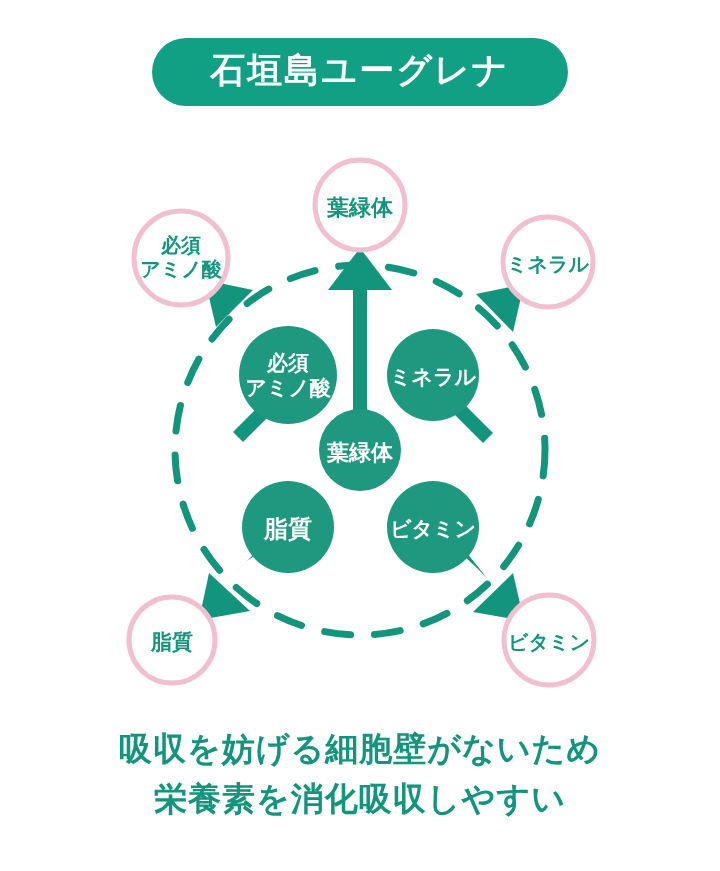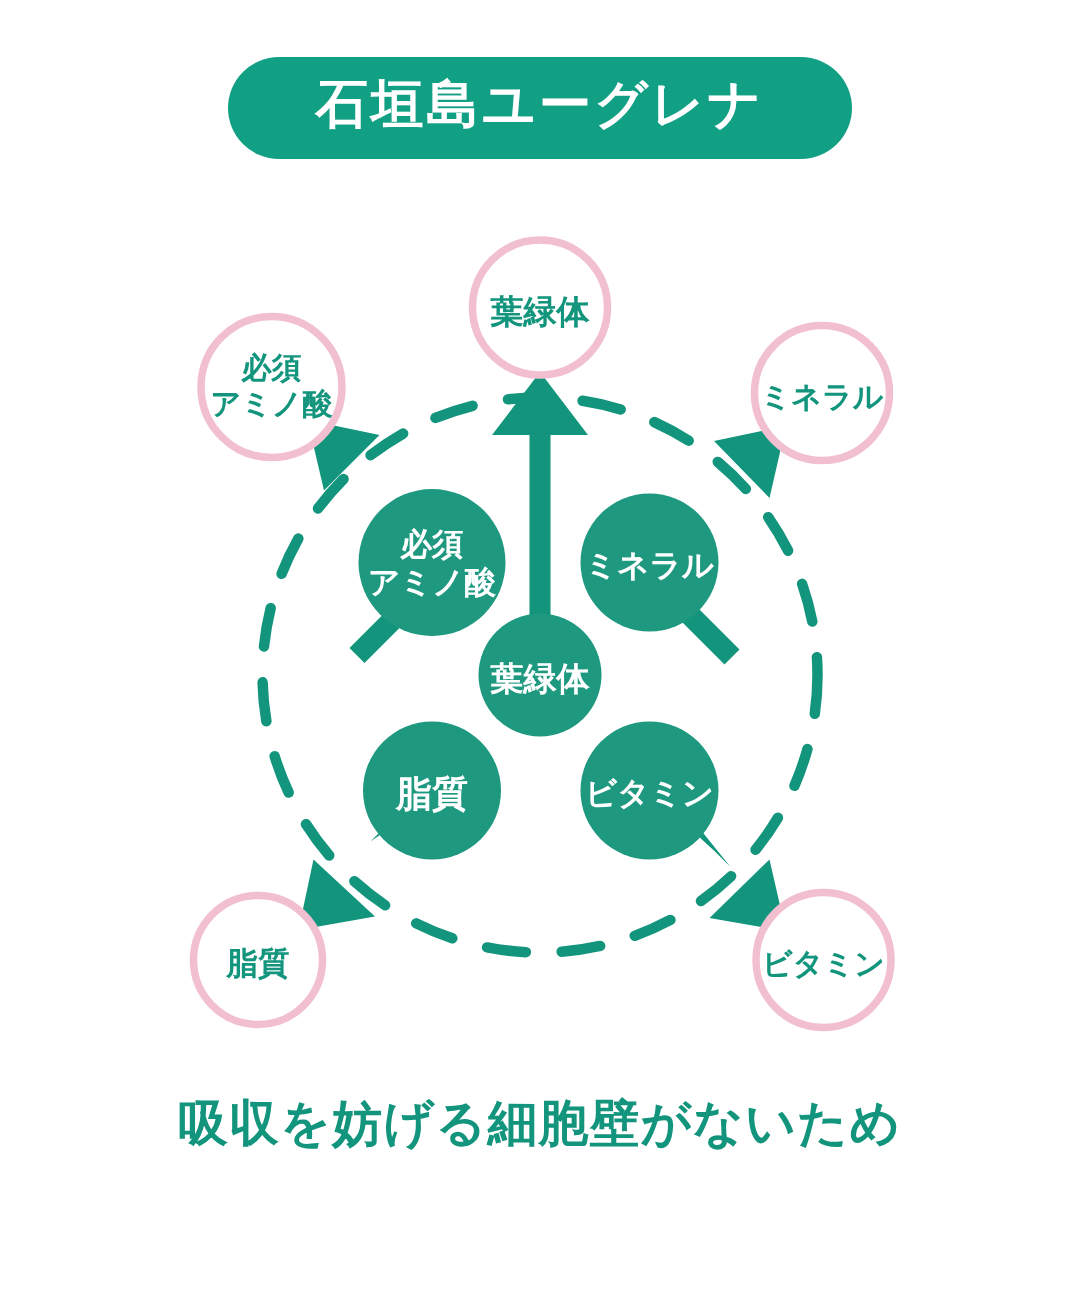--- a/index.html
+++ b/index.html
@@ -185,15 +185,16 @@
       <g>
         <circle cx="360" cy="320" r="41" fill="#1E9980"></circle>
         <text class="node-label-white" x="360" y="330" font-size="22">葉緑体</text>
       </g>
 
     </svg>
   </div>
 
   <div class="caption">
     <span class="cap-line">吸収を妨げる細胞壁がないため</span>
+    <span class="cap-line">栄養素を消化吸収しやすい</span>
   </div>
 
 </div>
 
 </body></html>

